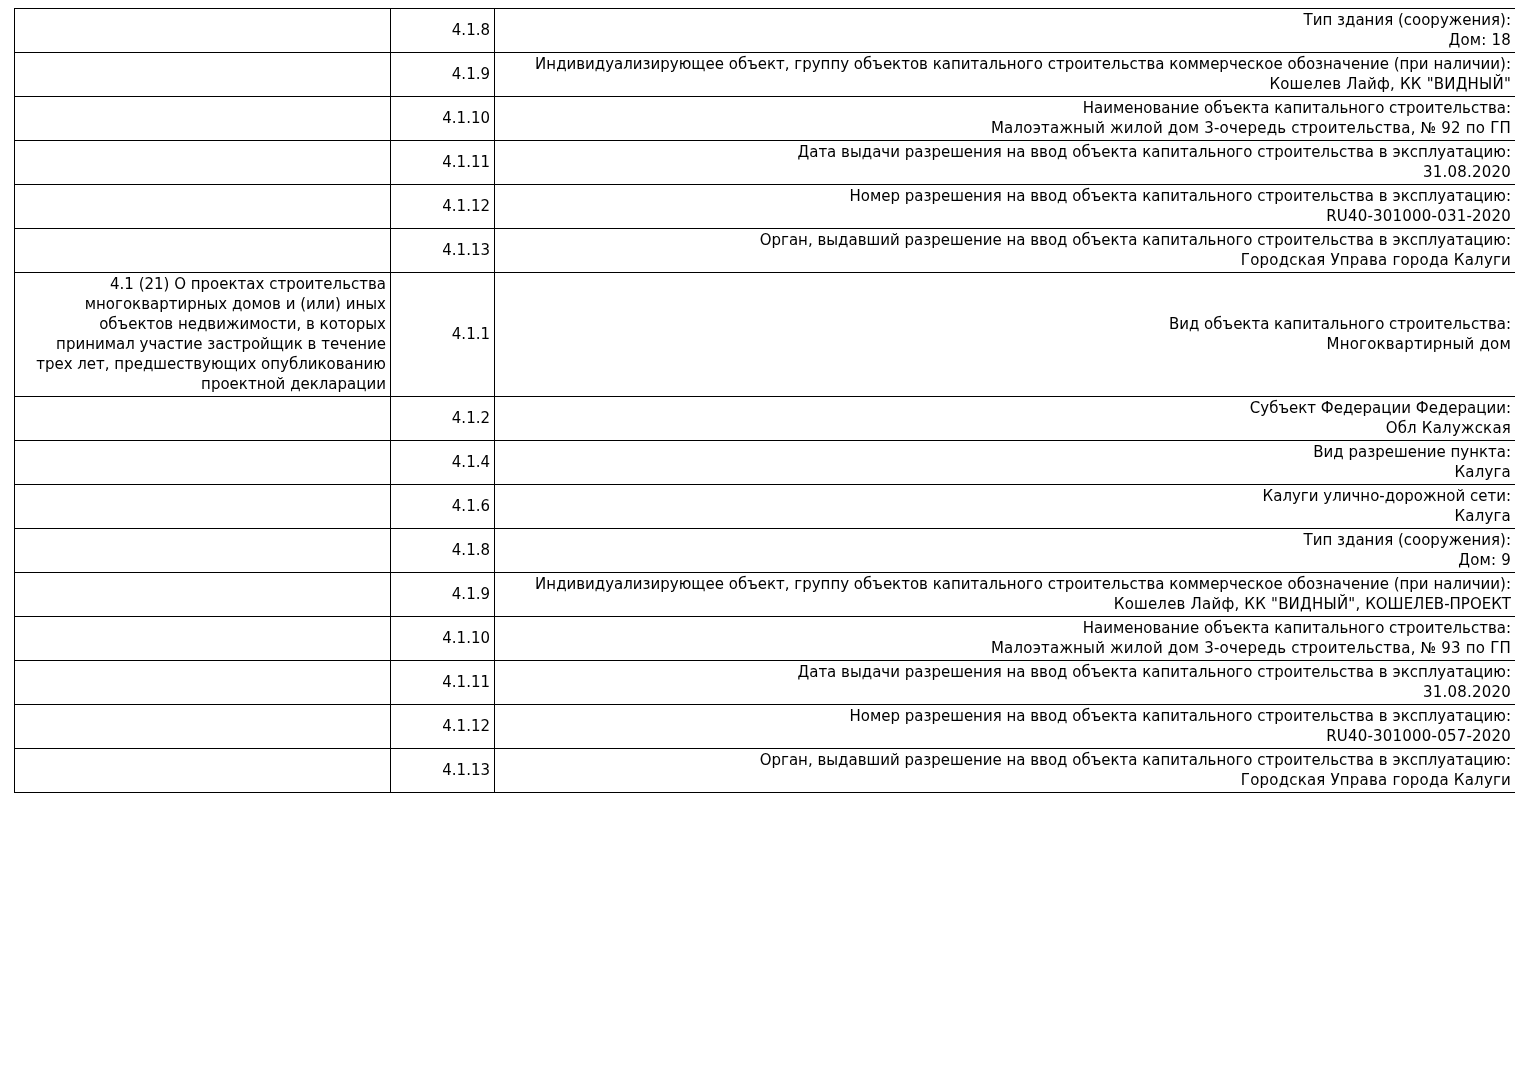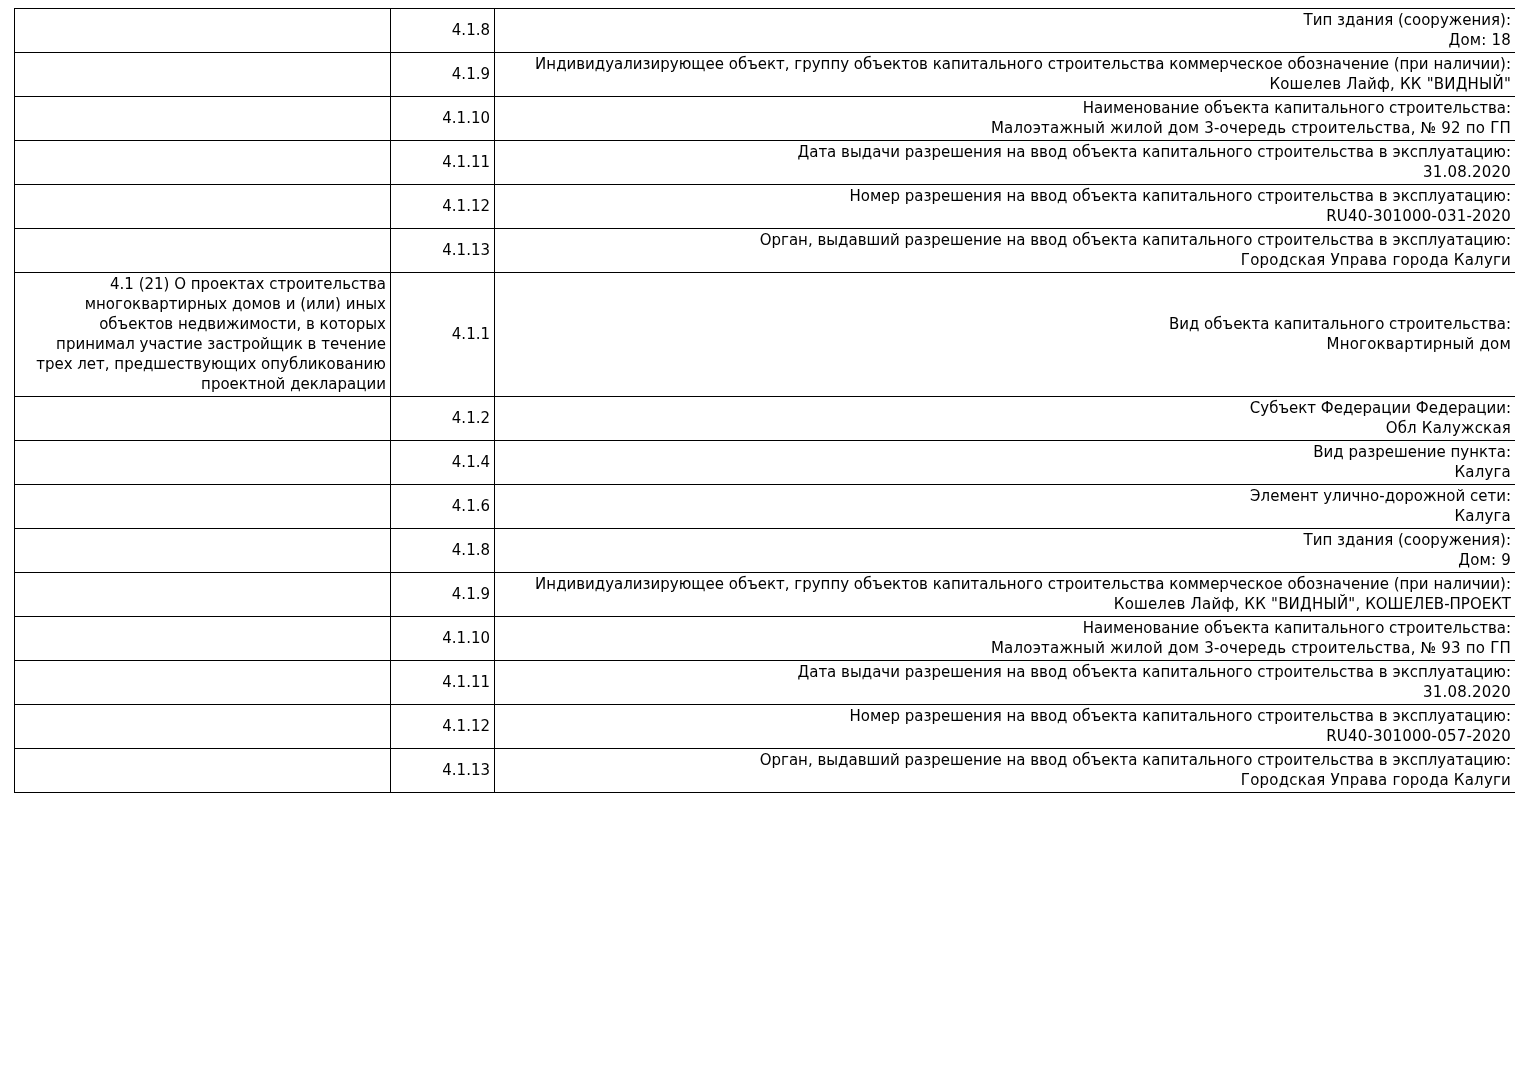--- a/index.html
+++ b/index.html
@@ -132,21 +132,21 @@
     <td class="code-cell">4.1.4</td>
     <td class="content-cell">
       <div class="field-label">Вид разрешение пункта:</div>
       <div class="field-value"><span class="value-bold">Калуга</span><span class="value-regular"></span></div>
     </td>
   </tr>
       <tr>
     <td class="section-cell"></td>
     <td class="code-cell">4.1.6</td>
     <td class="content-cell">
-      <div class="field-label">Элемент улично-дорожной сети:</div>
+      <div class="field-label">Калуги улично-дорожной сети:</div>
       <div class="field-value"><span class="value-bold">Калуга</span><span class="value-regular"></span></div>
     </td>
   </tr>
       <tr>
     <td class="section-cell"></td>
     <td class="code-cell">4.1.8</td>
     <td class="content-cell">
       <div class="field-label">Тип здания (сооружения):</div>
       <div class="field-value"><span class="value-bold">Дом: 9</span><span class="value-regular"></span></div>
     </td>

